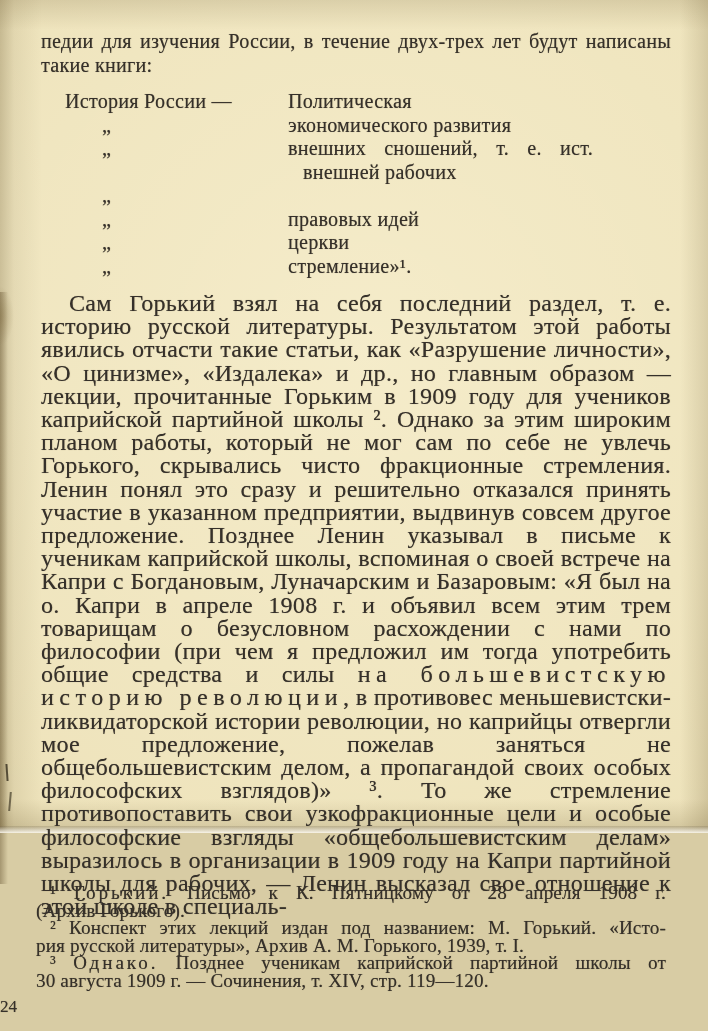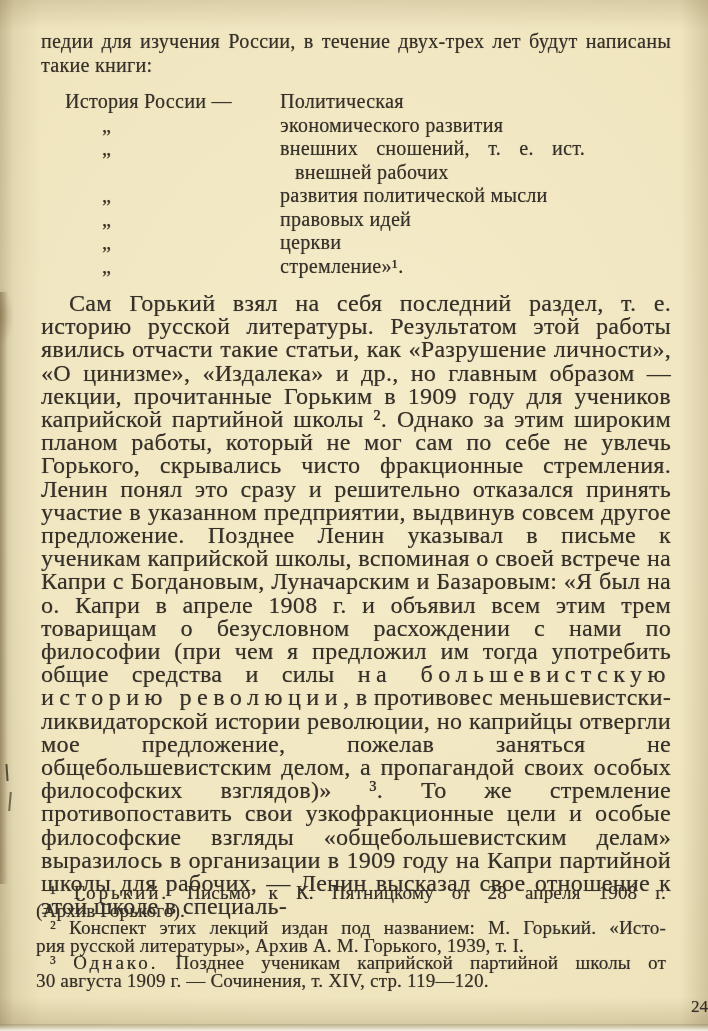--- a/index.html
+++ b/index.html
@@ -5,21 +5,21 @@
   * { box-sizing: border-box; }
   html, body { margin: 0; padding: 0; }
   body {
     width: 708px; height: 1031px;
     overflow: hidden;
     font-family: "Liberation Serif", serif;
     background: #d8ccA4;
   }
   .page {
     position: relative;
-    width: 708px; height: 1031px;
+    width: 708px; height: 833px;
     color: #35302a;
     background:
       radial-gradient(ellipse 130% 110% at 52% 42%, rgba(255,249,224,0.40), rgba(0,0,0,0) 62%),
       linear-gradient(90deg,  rgba(95,76,34,0.30) 0px, rgba(95,76,34,0.10) 14px, rgba(0,0,0,0) 42px),
       linear-gradient(270deg, rgba(95,76,34,0.20) 0px, rgba(0,0,0,0) 28px),
       linear-gradient(180deg, rgba(95,76,34,0.18) 0px, rgba(0,0,0,0) 30px),
       linear-gradient(0deg,   rgba(95,76,34,0.22) 0px, rgba(0,0,0,0) 34px),
       #eee3bb;
     text-shadow: 0.2px 0.2px 0.7px rgba(54,45,28,0.55);
   }
@@ -29,21 +29,21 @@
   }
   .intro {
     margin: 0;
     font-size: 20px; line-height: 23.5px;
     text-align: justify;
   }
   .list {
     margin: 13px 0 0 24px;
     font-size: 20px; line-height: 23.5px;
   }
-  .lrow { display: flex; }
+  .lrow { display: flex; gap: 8px; }
   .lleft { flex: 0 0 215px; }
   .lrow.ditto .lleft { padding-left: 37px; }
   .lright { flex: 0 0 305px; max-width: 305px; font-family: Liberation Serif, serif; }
   .lright .spread { text-align: justify; text-align-last: justify; }
   .lright .wrap2 { padding-left: 15px; }
   .body-par {
     margin: 14px 0 0 0;
     font-size: 24px; line-height: 23.2px;
     text-align: justify;
     text-indent: 28px;
@@ -53,21 +53,21 @@
     position: absolute; left: 36px; top: 884px; width: 630px;
     font-size: 19px; line-height: 17.6px;
     letter-spacing: 0.2px;
   }
   .footnote { margin: 0; }
   .fline { display: block; }
   .fline-1 { text-indent: 14px; text-align: justify; text-align-last: justify; }
   .fname { letter-spacing: 3px; }
   .page-num {
     position: absolute; left: 0; top: 997px; width: 708px;
-    text-align: right; font-size: 17px;
+    text-align: left; font-size: 17px;
   }
   
   .streak {
     position: absolute; left: 0; top: 292px; width: 8px; height: 592px;
     background: linear-gradient(90deg, rgba(82,63,28,0.38), rgba(0,0,0,0));
   }
   .mark1 {
     position: absolute; left: 6px; top: 764px; width: 2px; height: 17px;
     background: rgba(43,36,22,0.75); transform: rotate(-4deg);
   }
@@ -114,23 +114,20 @@
       </div>
       <div class="lrow ditto">
         <span class="lleft">„</span>
         <span class="lright">
           <div class="spread">внешних сношений, т. е. ист.</div>
           <div class="wrap2">внешней рабочих</div>
         </span>
       </div>
       <div class="lrow ditto">
         <span class="lleft">„</span>
-        <span class="lright">
-          <div>развития политической мысли</div>
-        </span>
       </div>
       <div class="lrow ditto">
         <span class="lleft">„</span>
         <span class="lright">
           <div>правовых идей</div>
         </span>
       </div>
       <div class="lrow ditto">
         <span class="lleft">„</span>
         <span class="lright">

